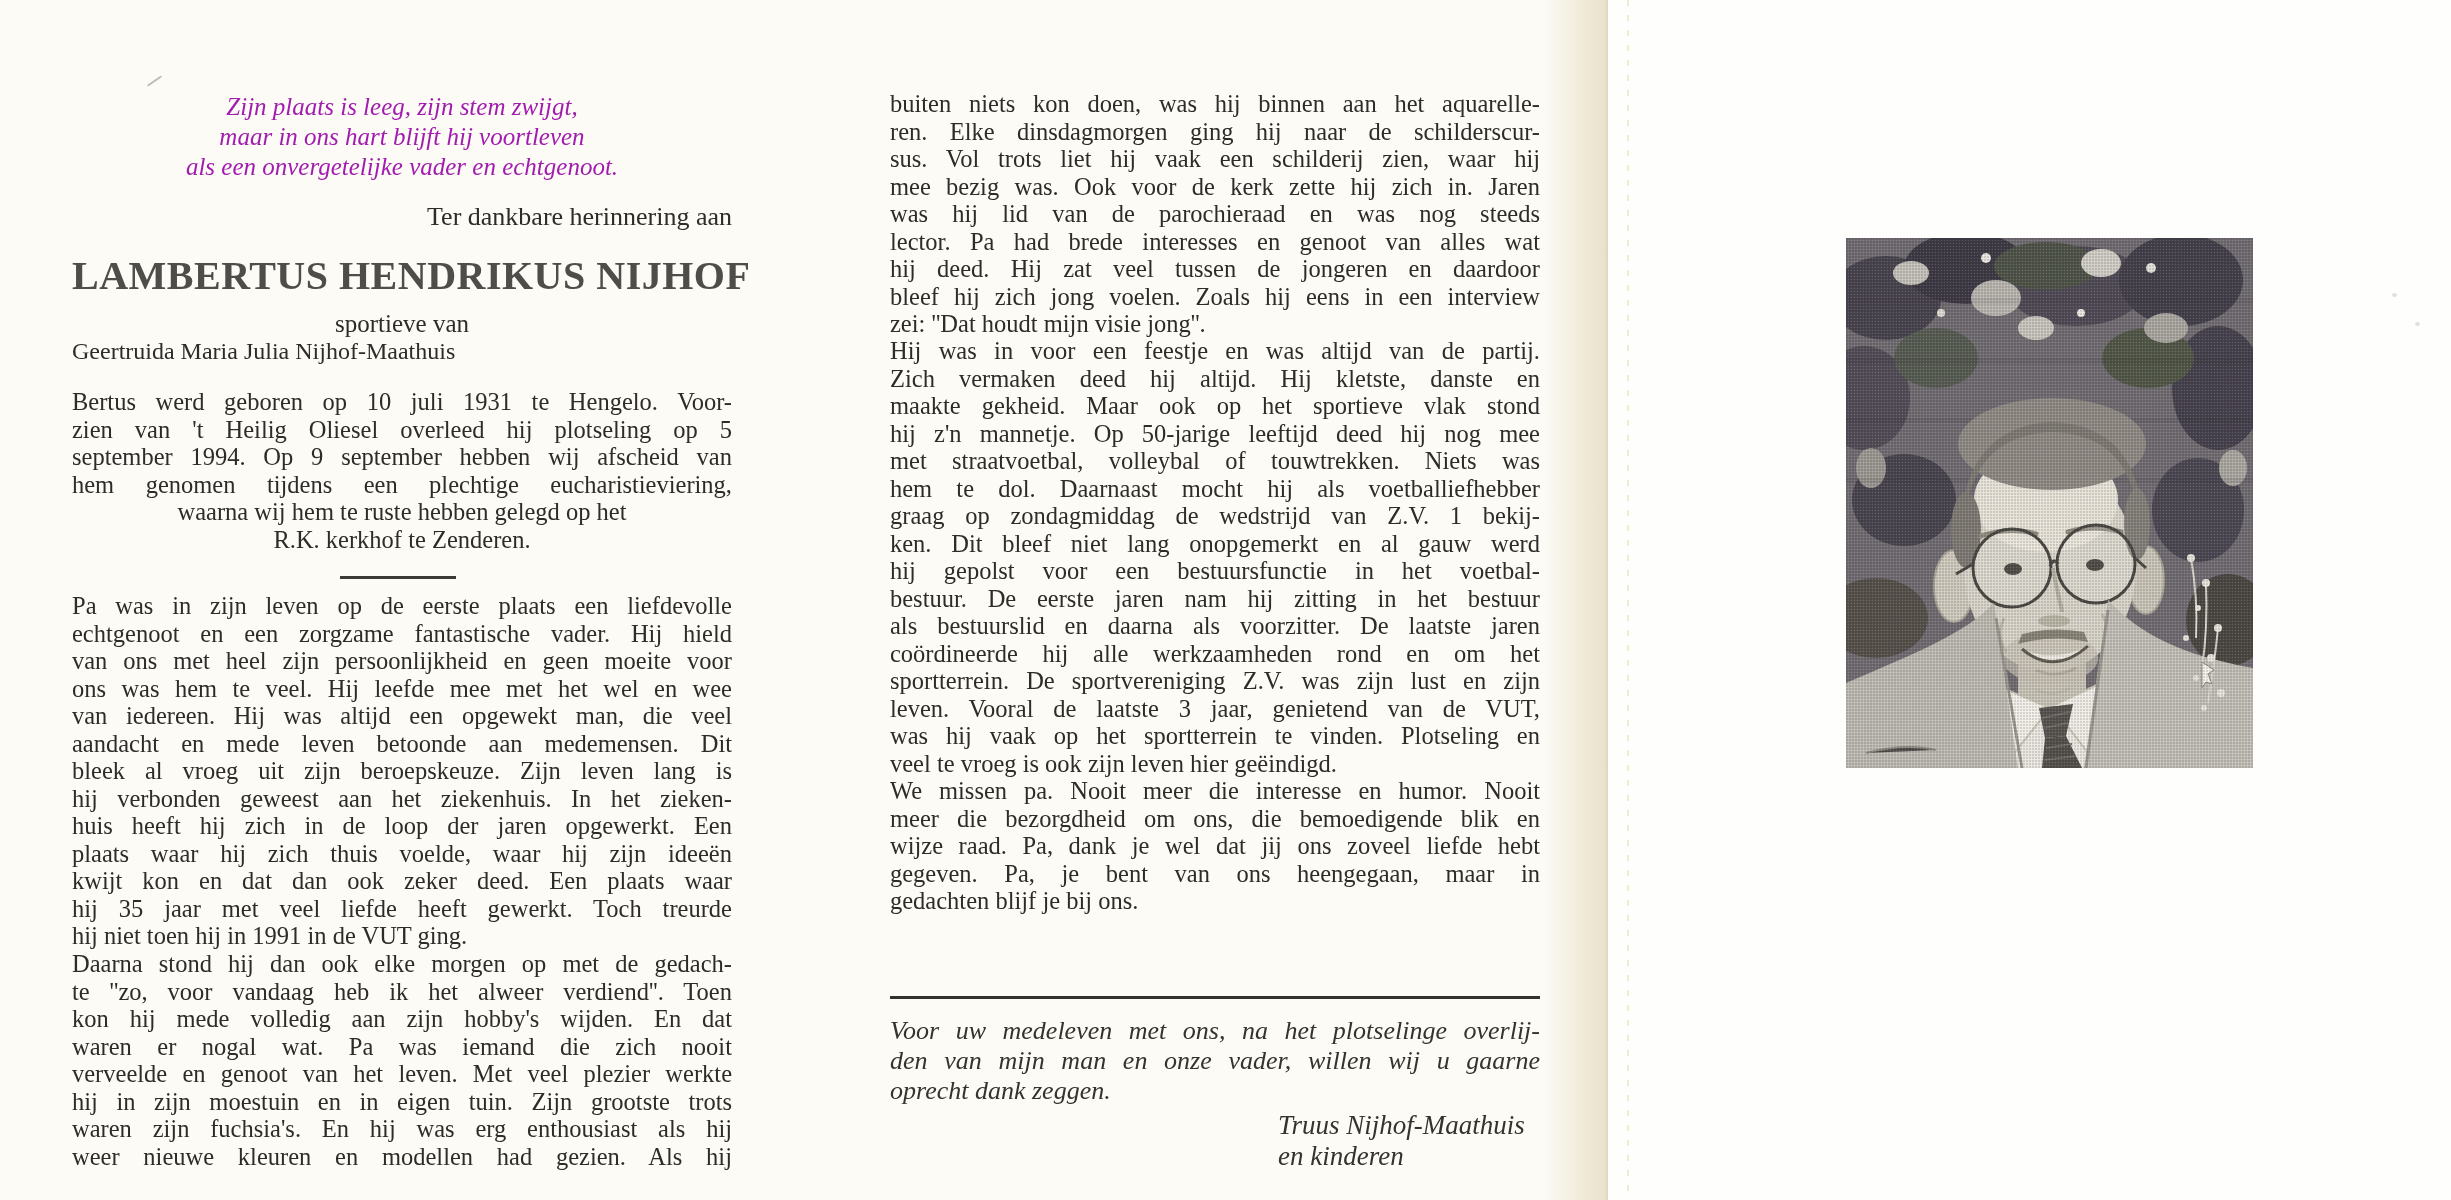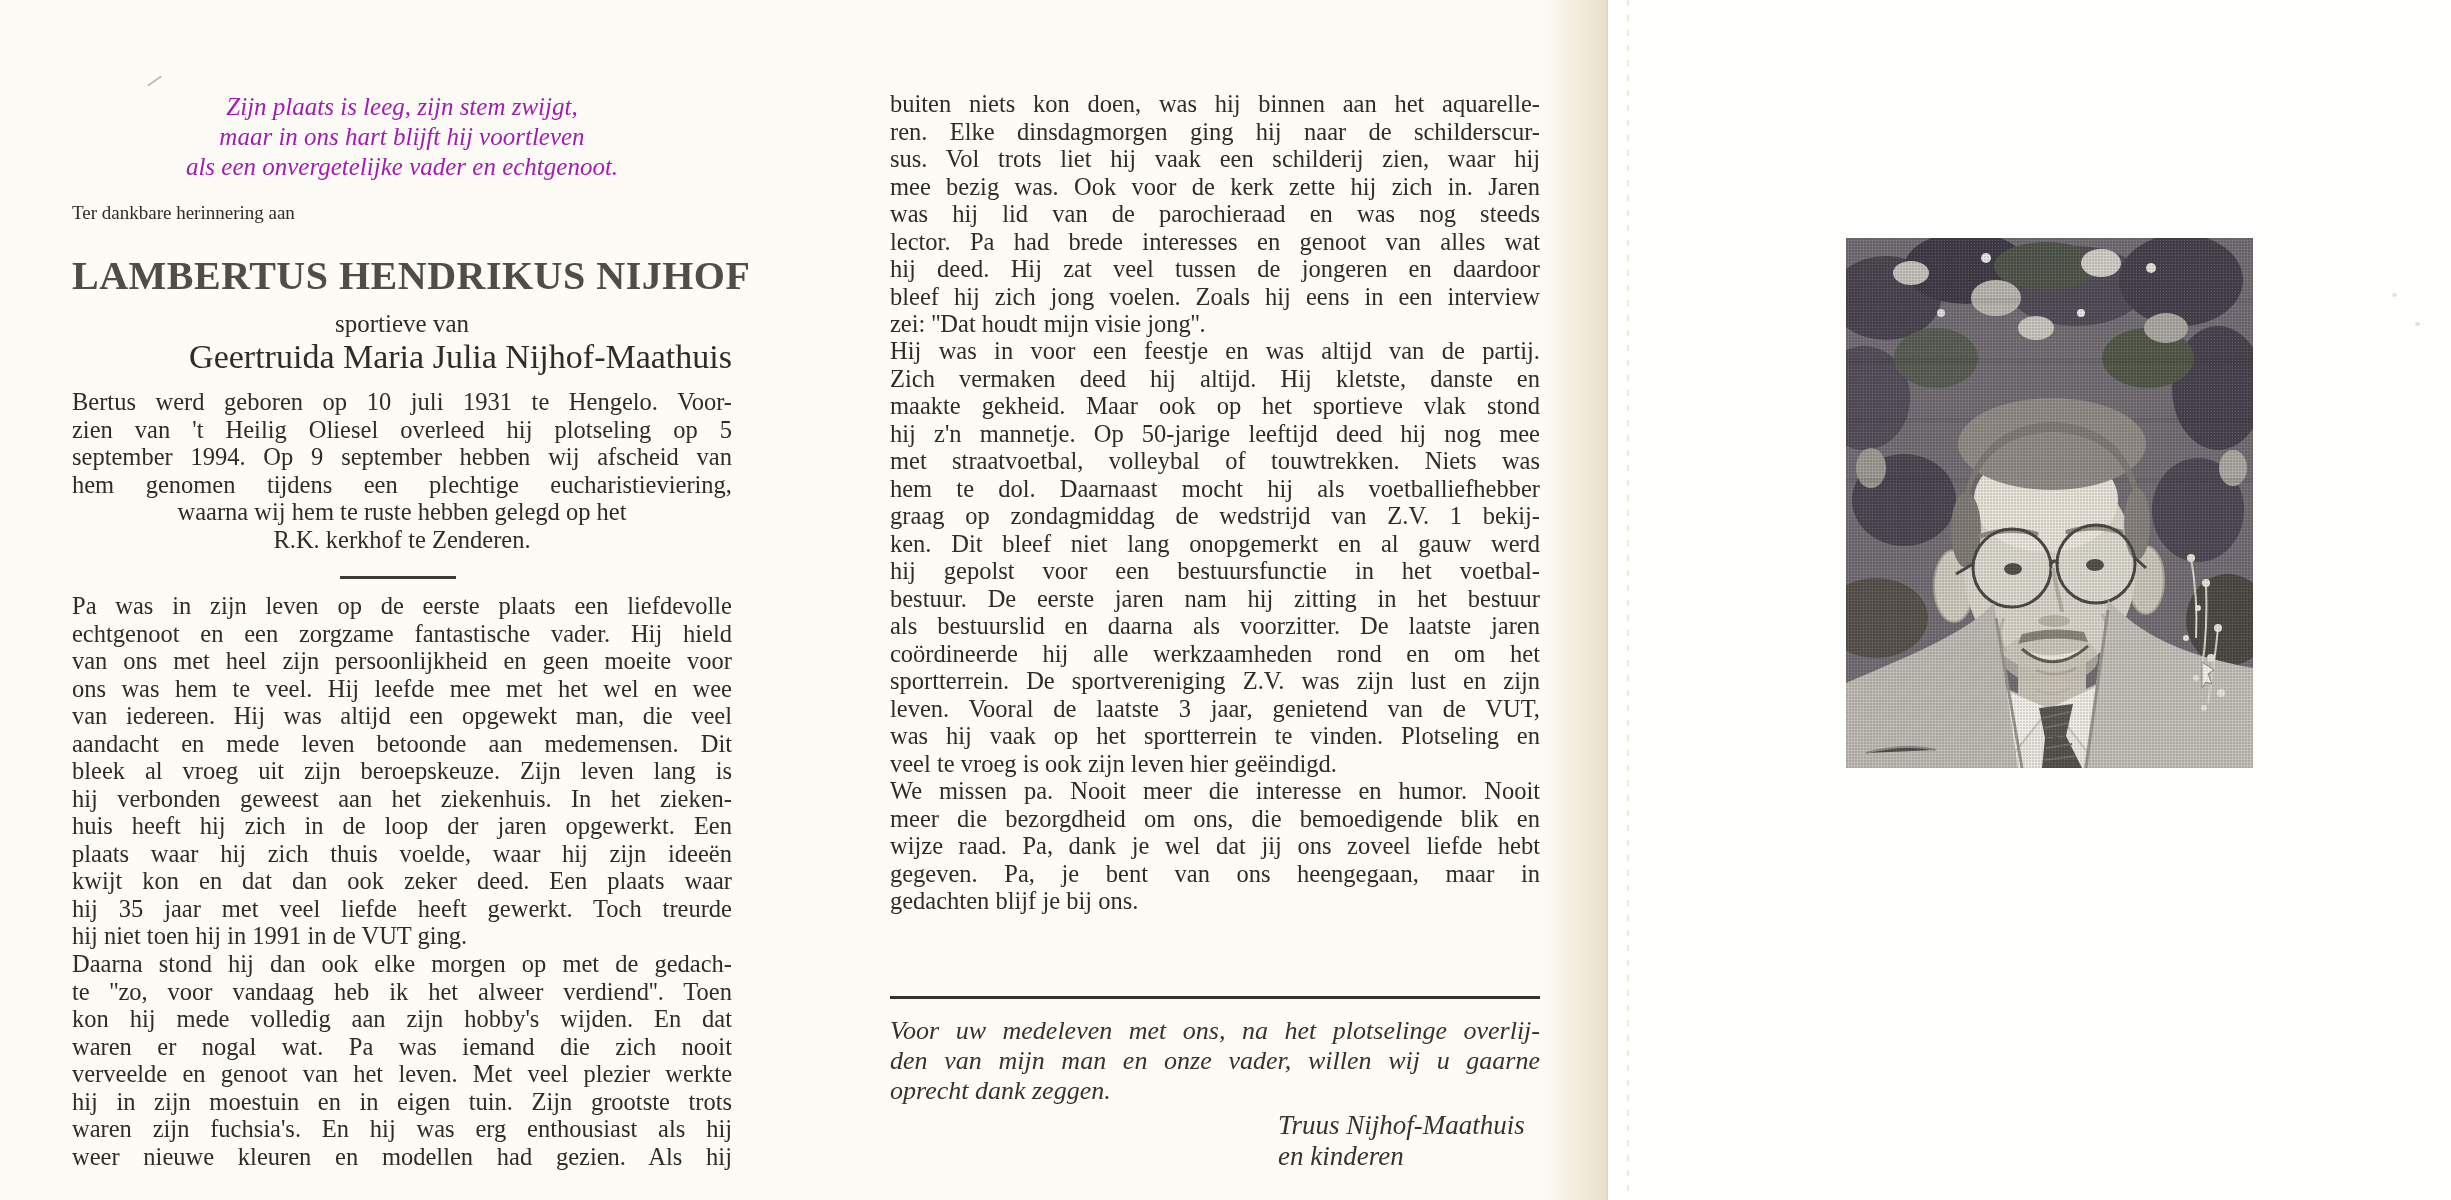--- a/index.html
+++ b/index.html
@@ -17,27 +17,27 @@
   .col-left{left:72px;width:660px;}
   .col-mid{left:890px;width:650px;}
   .block{position:absolute;left:0;width:100%;}
   .pline{line-height:27.5px;font-size:24.5px;}
   .pline div{min-height:27.5px;}
   .jl{text-align:justify;text-align-last:justify;}
   .ll{text-align:left;}
   .cl{text-align:center;}
   .verse{font-style:italic;font-size:25px;line-height:30px;text-align:center;color:#a21caf;}
   .verse div{min-height:30px;}
-  .dedication{font-size:19px;text-align:left;}
+  .dedication{font-size:26px;text-align:right;}
   .name{
     font-size:40px;font-weight:bold;text-align:left;white-space:nowrap;
     letter-spacing:.5px;color:var(--heading-ink,#4e4d4a);margin:0;
   }
   .spouse-intro{font-size:25px;text-align:center;}
-  .spouse-name{font-size:34px;text-align:right;}
+  .spouse-name{font-size:24px;text-align:left;}
   .divider-short{border-top:3px solid #3b3a37;width:116px;left:268px;}
   .divider-long{border-top:3px solid #33322f;width:650px;left:0;}
   .note{font-style:italic;font-size:26px;line-height:30px;color:#34332f;}
   .note div{min-height:30px;}
   .signature{font-style:italic;font-size:27px;line-height:31px;color:#34332f;width:270px;}
   
   .fold{left:1543px;top:0;width:65px;height:1200px;
     background:linear-gradient(90deg,rgba(243,237,222,0) 0%,var(--fold,#f2ecda) 55%,#e9e1cb 96%,#dcd3b9 100%);}
   .right-page{left:1608px;top:0;width:843px;height:1200px;background:#fefefc;}
   .crease{left:1627px;top:0;width:2px;height:1200px;opacity:.65;

